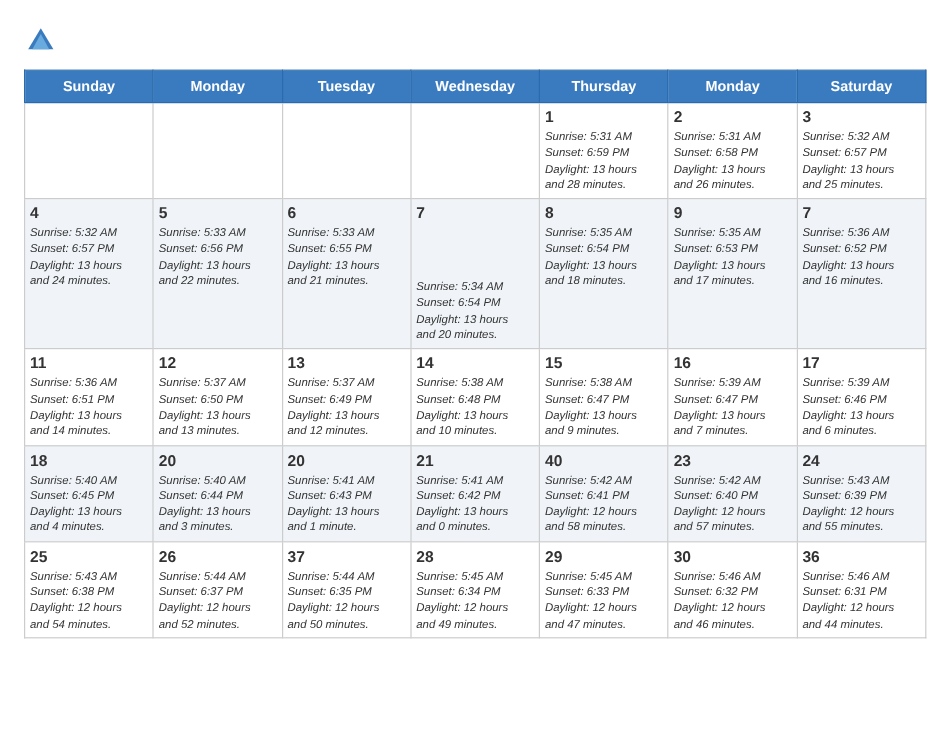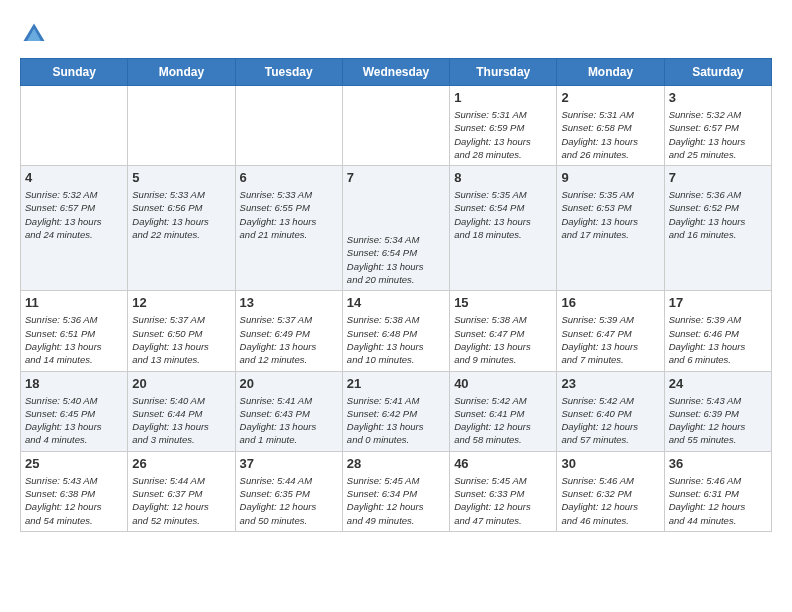--- a/index.html
+++ b/index.html
@@ -334,21 +334,21 @@
 and 50 minutes.</div>
         </td>
         <td>
           <span class="day-number">28</span>
           <div class="day-info" style="white-space: pre-line;">Sunrise: 5:45 AM
 Sunset: 6:34 PM
 Daylight: 12 hours
 and 49 minutes.</div>
         </td>
         <td>
-          <span class="day-number">46</span>
+          <span class="day-number">29</span>
           <div class="day-info" style="white-space: pre-line;">Sunrise: 5:45 AM
 Sunset: 6:33 PM
 Daylight: 12 hours
 and 47 minutes.</div>
         </td>
         <td>
           <span class="day-number">30</span>
           <div class="day-info" style="white-space: pre-line;">Sunrise: 5:46 AM
 Sunset: 6:32 PM
 Daylight: 12 hours

